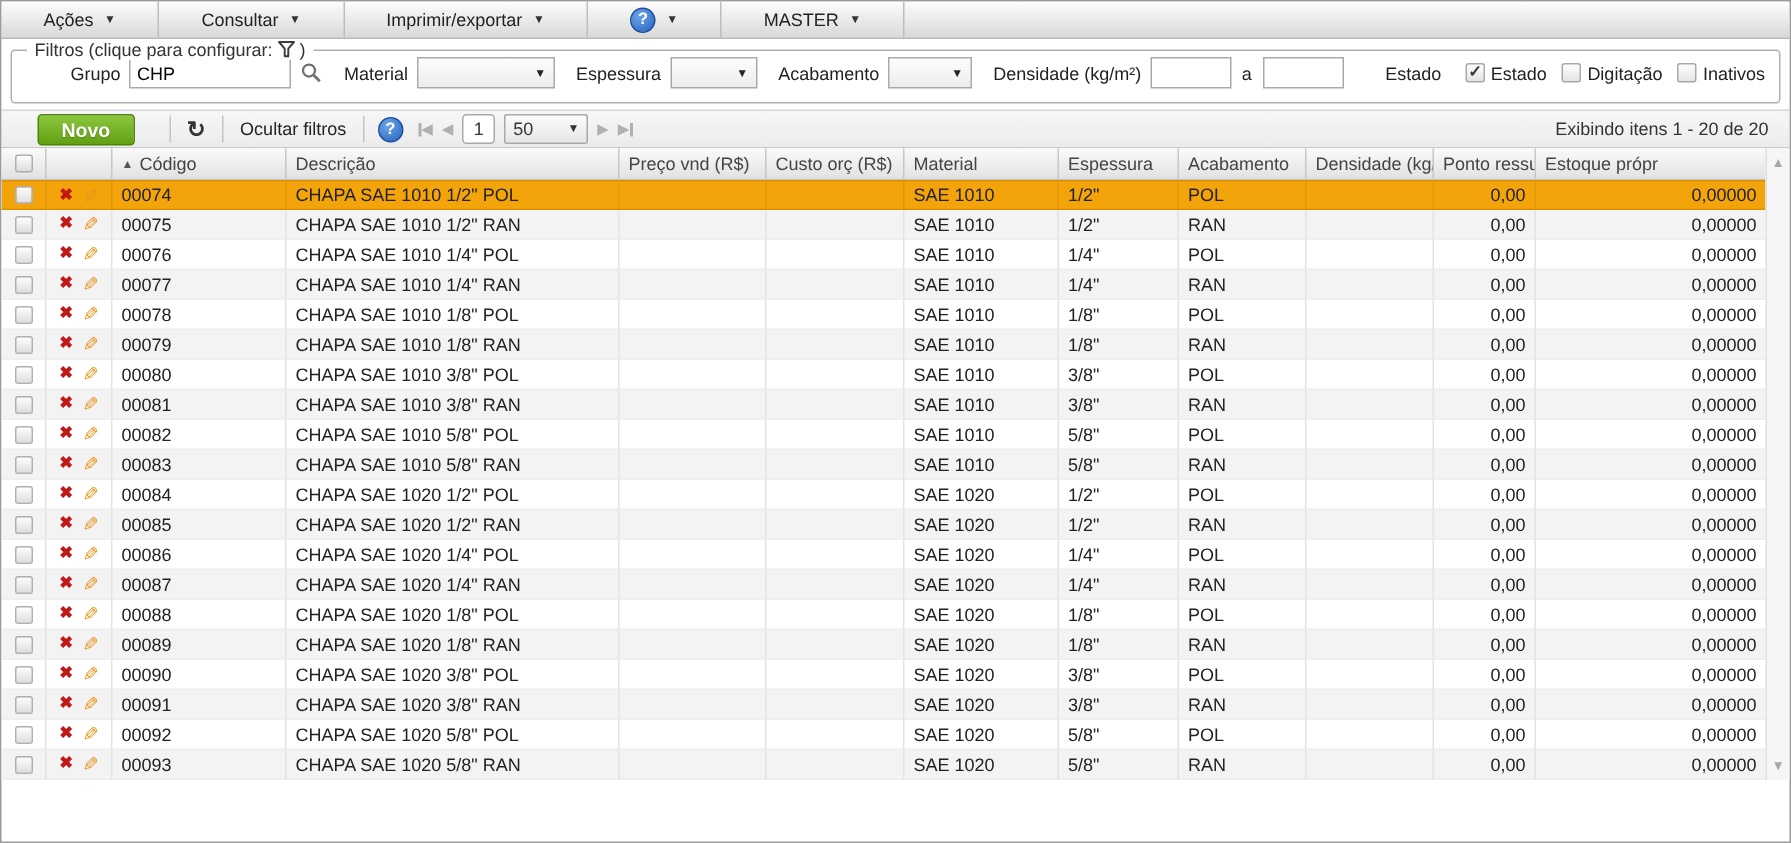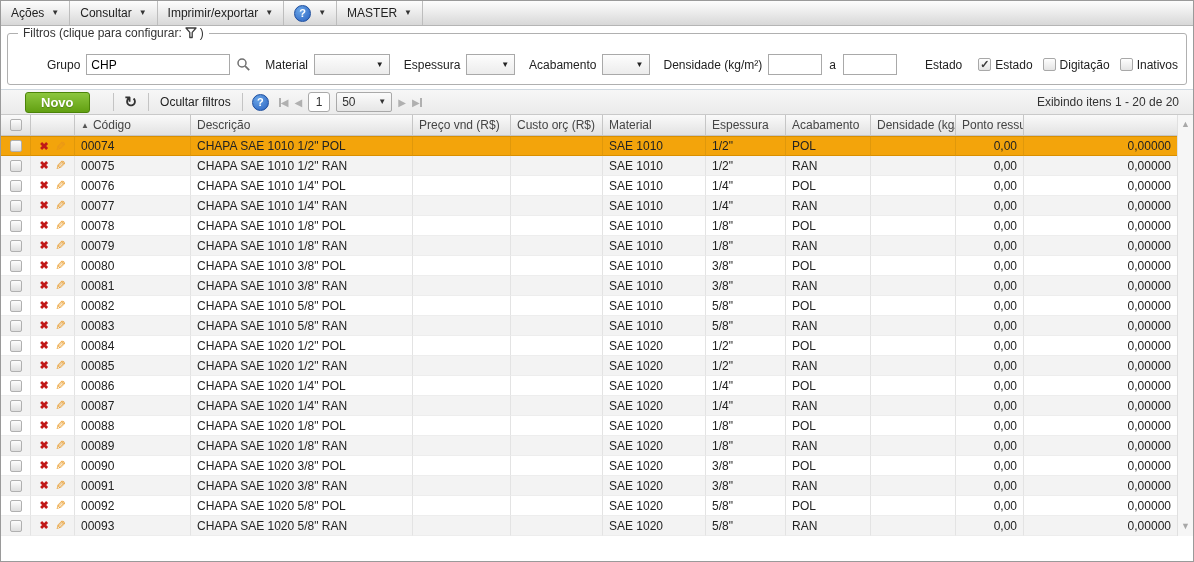--- a/index.html
+++ b/index.html
@@ -21,37 +21,37 @@
   .titlebar .win-icons { display:flex; align-items:center; gap:12px; }
   .close-x { font-size:15px; font-weight:bold; color:#666; cursor:pointer; line-height:1; }
 
   
   .menubar {
     height:25px; display:flex; align-items:stretch;
     background:linear-gradient(#fdfdfd,#d8d8d8);
     border-bottom:1px solid #b5b5b5;
   }
   .menu-item {
-    display:flex; align-items:center; gap:7px; padding:0 10px;
+    display:flex; align-items:center; gap:7px; padding:0 28px;
     font-size:12px; color:#222; border-right:1px solid #bdbdbd; cursor:pointer;
   }
   .caret { font-size:8px; color:#333; line-height:1; }
   .help-circle {
     width:17px; height:17px; border-radius:50%;
     background:radial-gradient(circle at 35% 30%, #6aa6e8, #2a62c0);
     color:#fff; font-size:11px; font-weight:bold;
     display:flex; align-items:center; justify-content:center;
     border:1px solid #1d4e9e;
   }
 
   
   .filters-wrap { padding:7px 6px 4px 6px; background:#fff; }
   .filters {
     position:relative; border:1px solid #b0b0b0; border-radius:3px;
-    padding:20px 8px 9px 8px;
+    padding:4px 8px 9px 8px;
   }
   .filters-legend {
     position:absolute; top:-8px; left:10px; background:#fff; padding:0 5px;
     font-size:12px; color:#333; display:flex; align-items:center; gap:3px;
   }
   .filter-row { display:flex; align-items:center; font-size:12px; color:#222; }
   .filter-row label { margin:0 6px 0 14px; white-space:nowrap; }
   .filter-row label:first-child { margin-left:31px; }
   .tb {
     height:21px; border:1px solid #a9a9a9; background:#fff;
@@ -193,21 +193,21 @@
         <span>Filtros (clique para configurar:</span>
         <span>
           <svg width="12" height="12" viewBox="0 0 12 12">
             <path d="M1 1 L11 1 L7.2 5.4 L7.2 10.5 L4.8 10.5 L4.8 5.4 Z" fill="none" stroke="#3c3c3c" stroke-width="1.3" stroke-linejoin="round"></path>
           </svg>
         </span>
         <span>)</span>
       </div>
       <div class="filter-row">
         <label>Grupo</label>
-        <input class="tb" style="width: 144px;" value="CHP">
+        <input class="tb" style="width: 108px;" value="CHP">
         <span style="margin-left:6px">
           <svg width="15" height="15" viewBox="0 0 15 15">
             <circle cx="6" cy="6" r="4" fill="none" stroke="#707070" stroke-width="1.5"></circle>
             <line x1="9.2" y1="9.2" x2="13.2" y2="13.2" stroke="#707070" stroke-width="1.8"></line>
           </svg>
         </span>
         <label>Material</label>
         <div class="sel" style="width:92px">
             <span class="caret">▼</span>
           </div>
@@ -276,20 +276,21 @@
           <span>Código</span>
         </div>
         <div class="hcell c3">Descrição</div>
         <div class="hcell c4">Preço vnd (R$)</div>
         <div class="hcell c5">Custo orç (R$)</div>
         <div class="hcell c6">Material</div>
         <div class="hcell c7">Espessura</div>
         <div class="hcell c8">Acabamento</div>
         <div class="hcell c9">Densidade (kg/m</div>
         <div class="hcell c10">Ponto ressup</div>
+        <div class="hcell c11" style="border-right:none">Estoque própr</div>
       </div>
       <div id="rows">
           <div class="drow selected">
             <div class="dcell c0">
               <span class="row-chk"></span>
             </div>
             <div class="dcell c1">
               <span class="del-ico">✖</span>
               <span class="edit-ico">✎</span>
             </div>

